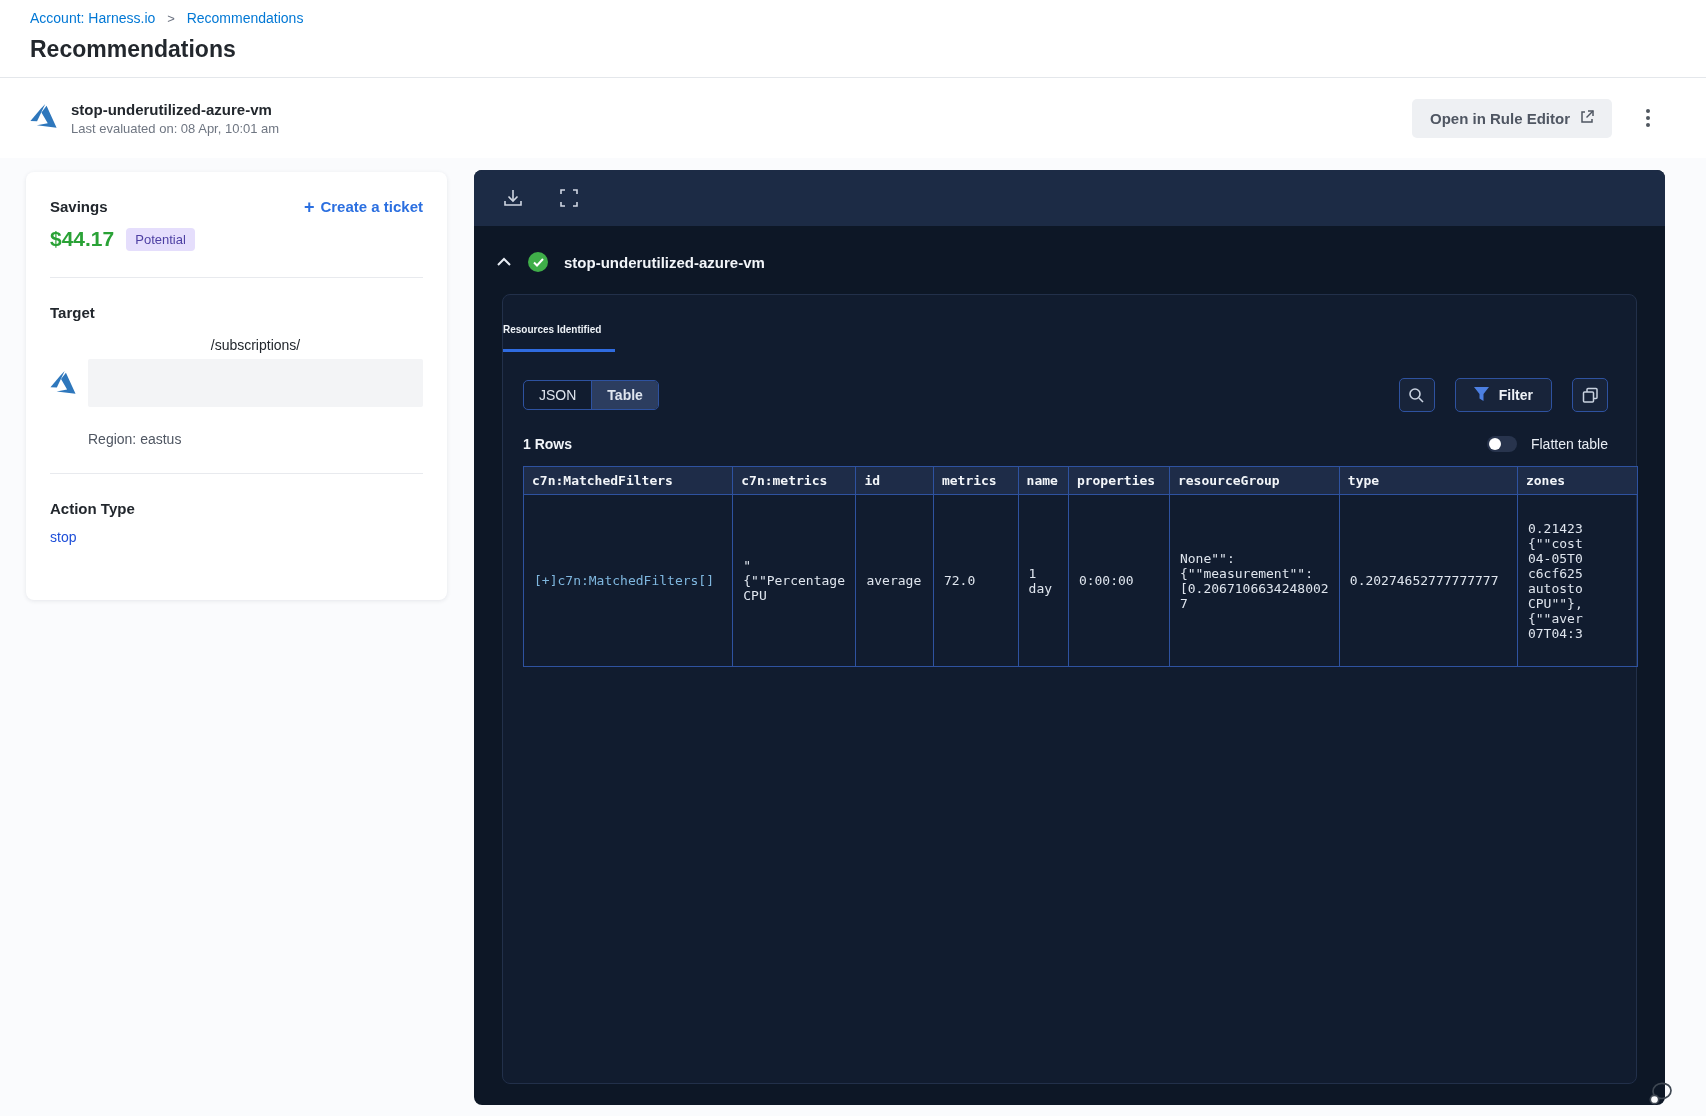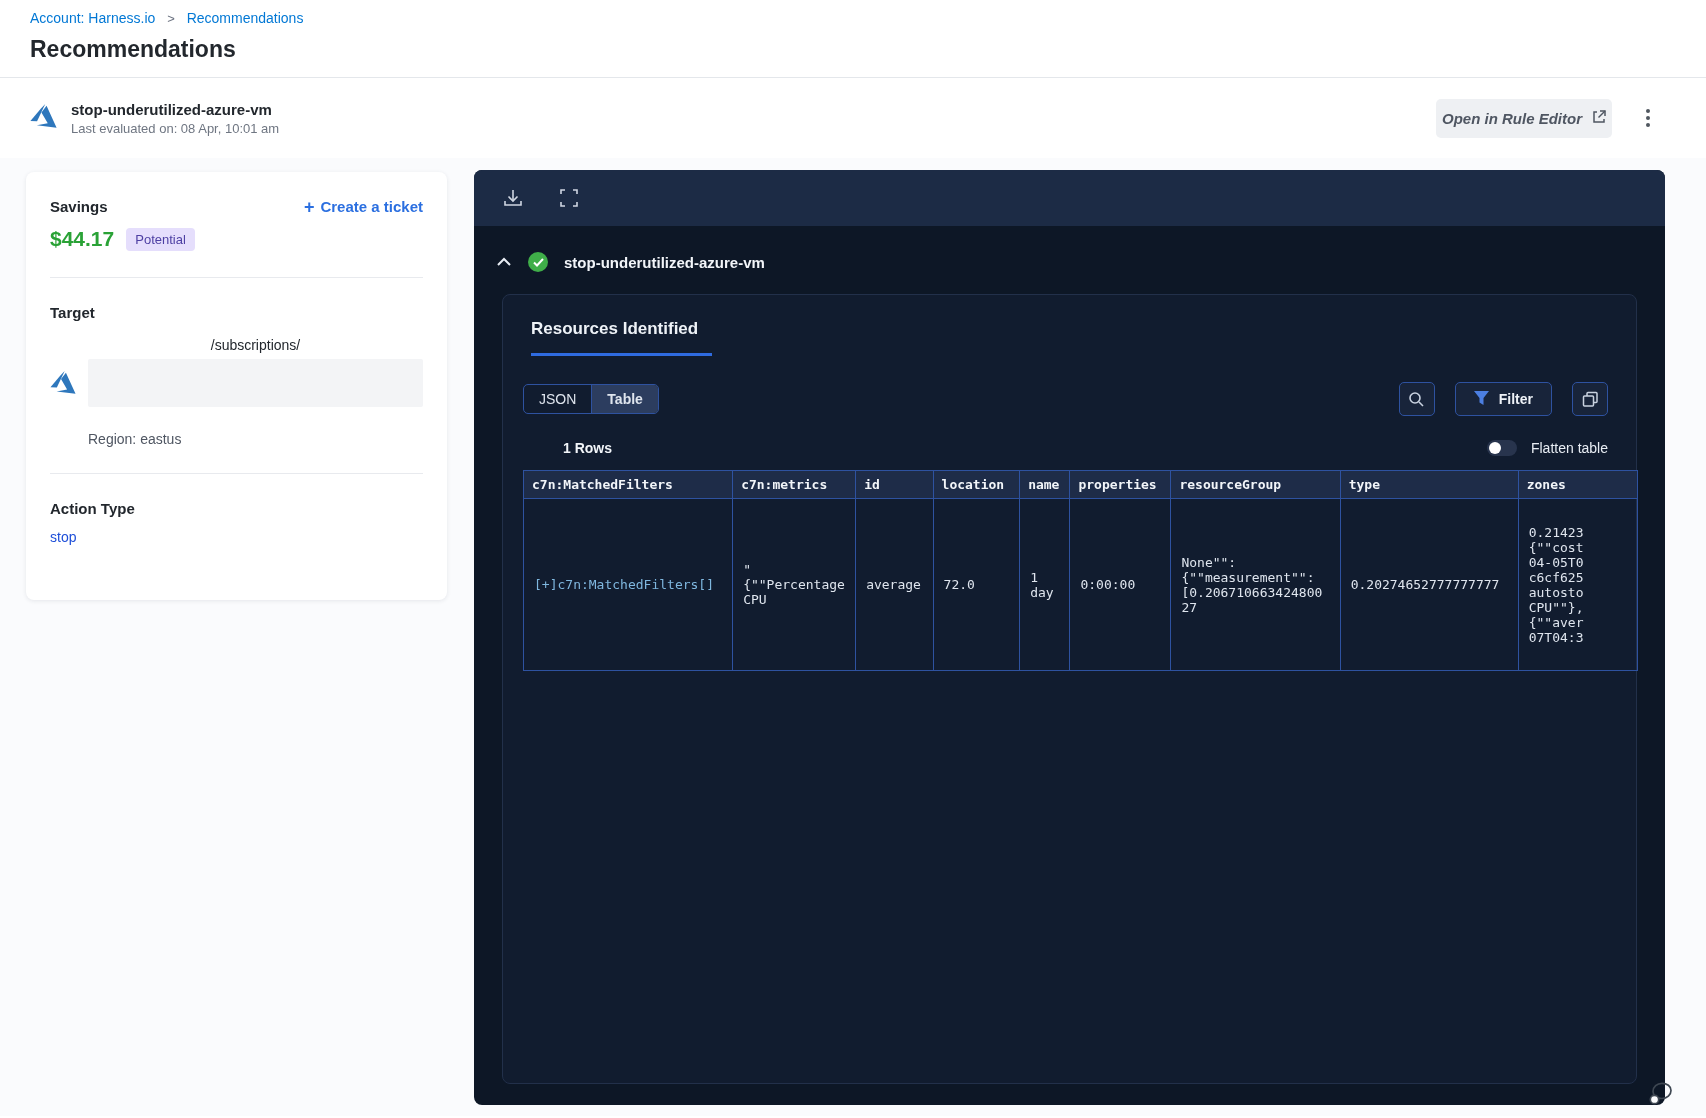--- a/index.html
+++ b/index.html
@@ -15,22 +15,22 @@
   .top-divider { height:1px; background:#e4e7eb; }
 
   
   .rec-header { height:80px; background:#ffffff; display:flex; align-items:center;
     padding:0 52px 0 30px; }
   .rec-header .left { display:flex; align-items:center; gap:14px; }
   .rec-title { font-size:15px; font-weight:bold; color:#22272d; }
   .rec-sub { font-size:13px; color:#6f7682; margin-top:3px; }
   .rec-header .right { margin-left:auto; display:flex; align-items:center; gap:30px; }
   .rule-editor-btn { display:flex; align-items:center; gap:10px; background:#eef0f3;
-    border:none; border-radius:5px; padding:11px 6px; font-size:15px; font-weight:bold;
-    color:#4f5662; cursor:pointer; font-family:"Liberation Sans", sans-serif;font-style:italic; }
+    border:none; border-radius:5px; padding:11px 18px; font-size:15px; font-weight:bold;
+    color:#4f5662; cursor:pointer; font-family:"Liberation Sans", sans-serif; }
   .kebab { display:flex; flex-direction:column; gap:3px; cursor:pointer; padding:4px; }
   .kebab span { width:4px; height:4px; border-radius:50%; background:#50575f; }
 
   
   .content { position:relative; width:1706px; height:958px; background:#fafbfd; }
 
   
   .left-card { position:absolute; left:26px; top:14px; width:421px; height:428px;
     background:#ffffff; border-radius:8px; box-shadow:0 1px 4px rgba(40,50,70,.10);
     padding:26px 24px; }
@@ -60,38 +60,38 @@
     gap:30px; padding:0 26px; }
   .tool-btn { background:none; border:none; cursor:pointer; padding:2px; display:flex; }
   .rule-row { display:flex; align-items:center; gap:16px; padding:26px 24px 22px 22px; }
   .chev-btn { background:none; border:none; cursor:pointer; display:flex; }
   .check-circle { width:20px; height:20px; border-radius:50%; background:#3fae49;
     display:flex; align-items:center; justify-content:center; }
   .rule-row-title { color:#f2f5f9; font-size:15px; font-weight:bold; }
 
   .inner-card { margin:0 28px; width:1135px; height:790px; background:#111c2f;
     border:1px solid #22304a; border-radius:8px; padding-top:24px; }
-  .tab { display:inline-block; margin-left:28px; color:#eef2f7; font-size:17px;
+  .tab { display:inline-block; color:#eef2f7; font-size:10px;
     font-weight:bold; padding-bottom:14px; border-bottom:3px solid #2f6be0;
     padding-right:14px; cursor:pointer; }
 
   .controls-row { display:flex; align-items:center; margin-top:26px; padding:0 28px 0 20px; }
   .segmented { display:flex; border:1px solid #2e52a0; border-radius:5px; overflow:hidden; }
   .seg { padding:6px 15px; font-size:14px; color:#dfe5ee; background:transparent;
     border:none; cursor:pointer; font-family:"Liberation Sans", sans-serif; }
   .seg.active { background:#2c3d5f; font-weight:bold; border-left:1px solid #2e52a0; }
   .right-tools { margin-left:auto; display:flex; align-items:center; gap:20px; }
   .icon-btn { width:36px; height:34px; border:1px solid #2e52a0; border-radius:5px;
     background:#18243a; display:flex; align-items:center; justify-content:center; cursor:pointer; }
   .filter-btn { height:34px; border:1px solid #2e52a0; border-radius:5px; background:#18243a;
     display:flex; align-items:center; gap:10px; padding:0 18px; color:#eef2f7;
     font-size:14px; font-weight:bold; cursor:pointer; font-family:"Liberation Sans", sans-serif; }
 
   .rows-row { display:flex; align-items:center; margin-top:24px; padding:0 28px 0 20px; }
-  .rows-count { color:#f2f5f9; font-size:14px; font-weight:bold;margin-left:40px; }
+  .rows-count { color:#f2f5f9; font-size:14px; font-weight:bold; }
   .flatten { margin-left:auto; display:flex; align-items:center; gap:14px; }
   .toggle { width:30px; height:16px; border-radius:8px; background:#28344d;
     position:relative; cursor:pointer; }
   .toggle .knob { position:absolute; left:2px; top:2px; width:12px; height:12px;
     border-radius:50%; background:#ffffff; }
   .flatten-label { color:#e8edf4; font-size:14px; }
 
   
   .table-clip { margin-left:20px; margin-top:14px; width:1115px; overflow:hidden; }
   table { border-collapse:collapse; table-layout:fixed;
@@ -273,21 +273,21 @@
               <col style="width:103px">
             <col style="width:187px">
               <col style="width:181px">
               <col style="width:140px">
           </colgroup>
           <thead>
             <tr>
               <th>c7n:MatchedFilters</th>
               <th>c7n:metrics</th>
               <th>id</th>
-              <th>location</th>
+              <th>metrics</th>
               <th>name</th>
               <th>properties</th>
               <th>resourceGroup</th>
               <th>type</th>
               <th>zones</th>
             </tr>
           </thead>
           <tbody>
             <tr>
               <td><span class="cell-link">[+]c7n:MatchedFilters[]</span></td>

